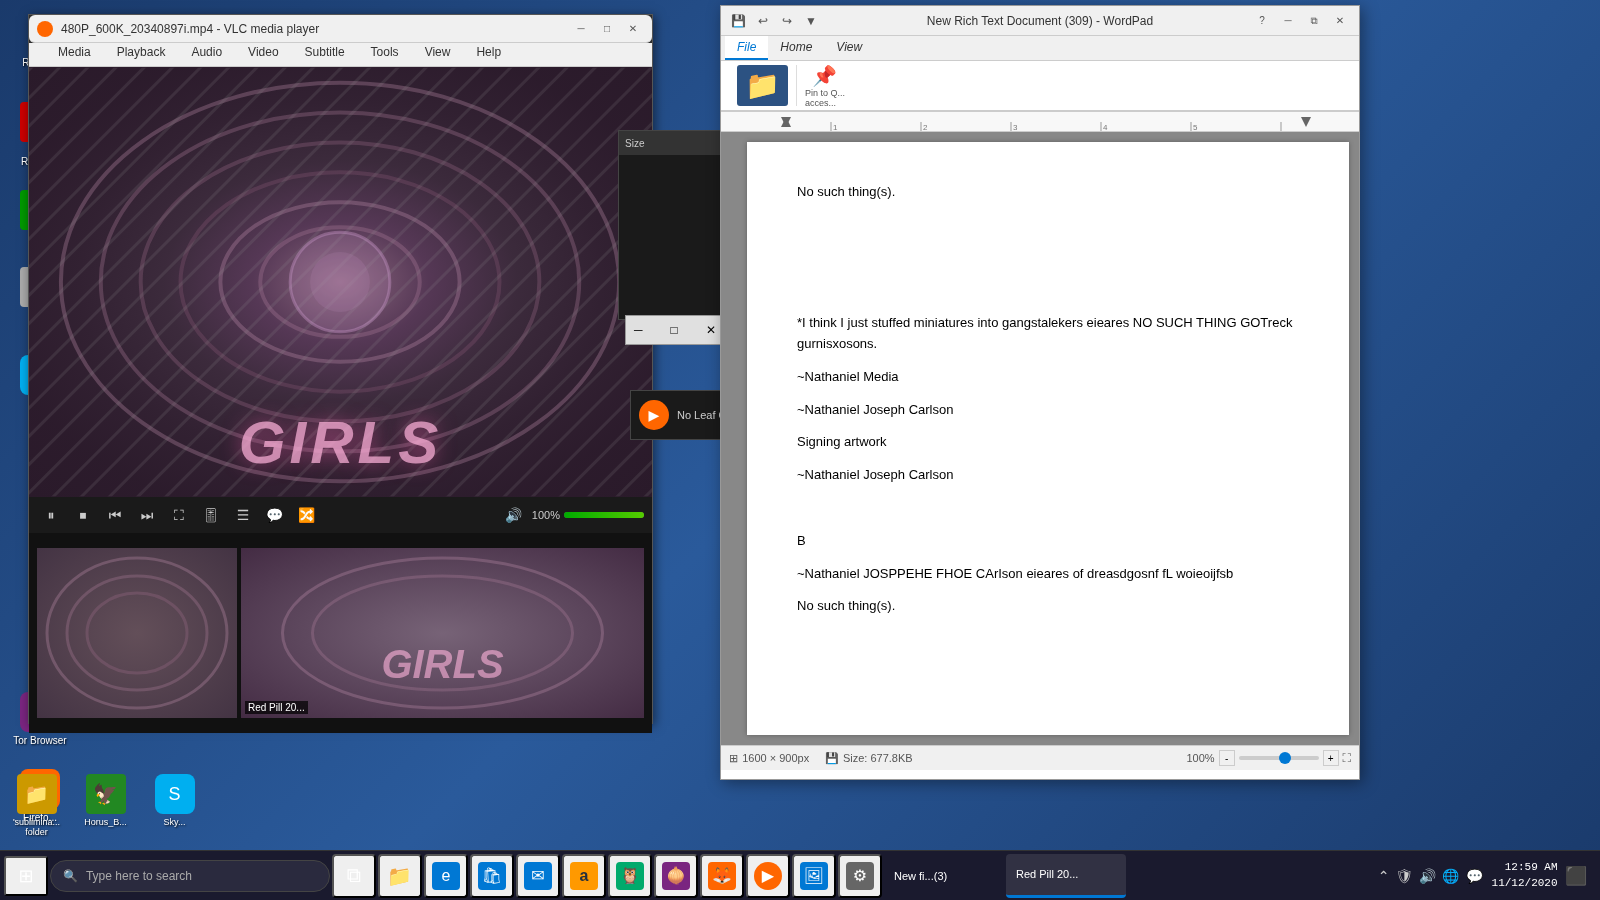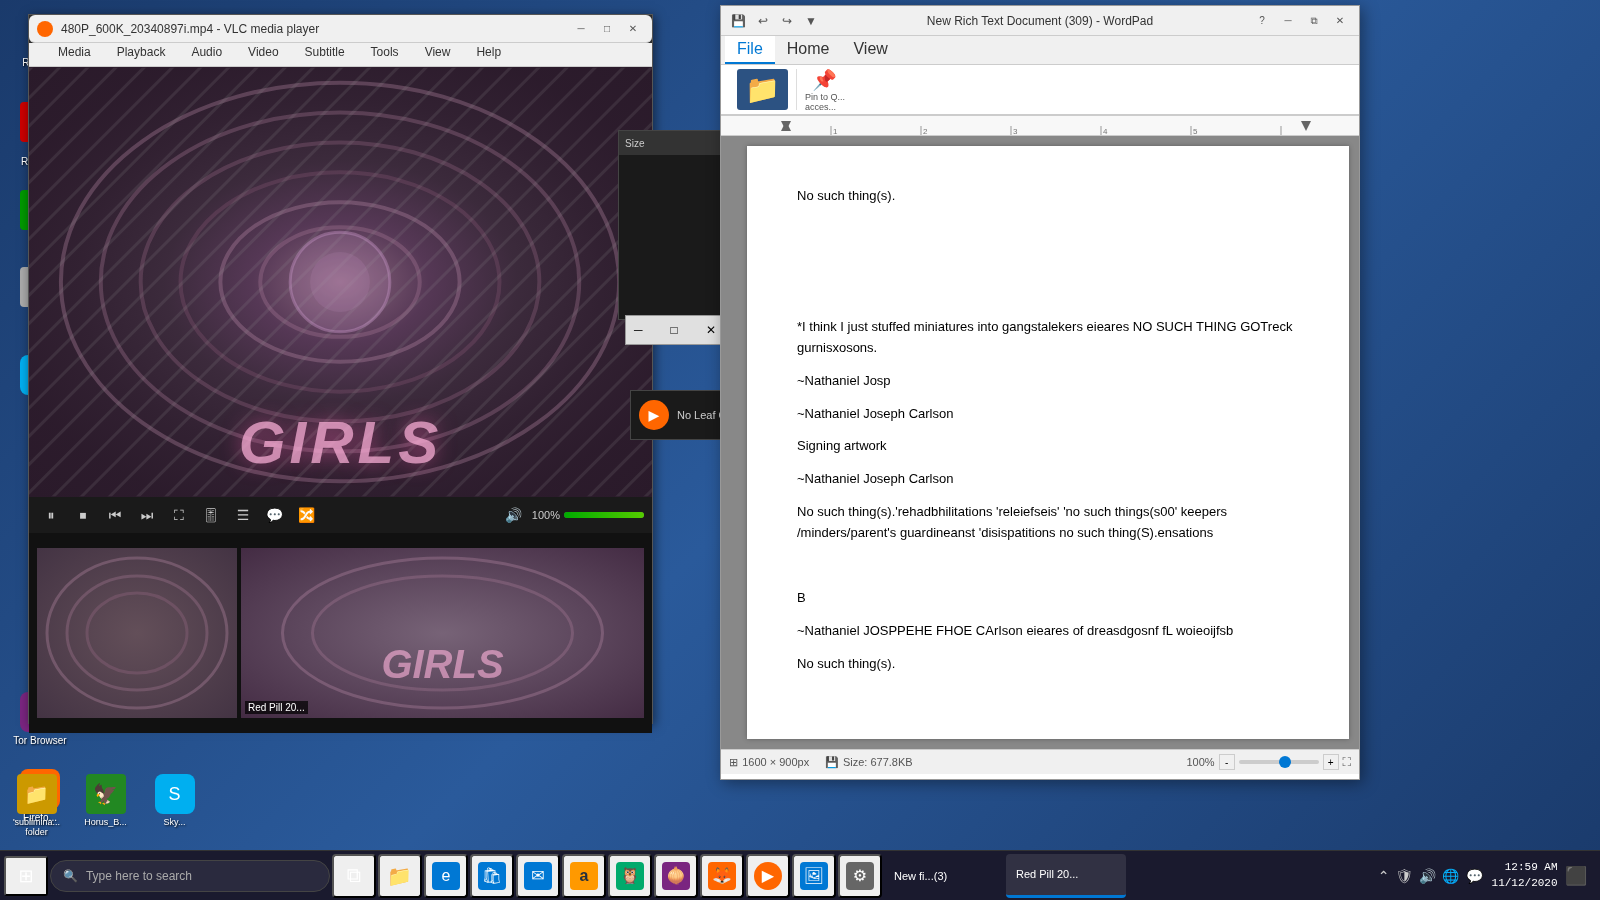--- a/index.html
+++ b/index.html
@@ -304,24 +304,25 @@
     }
 
     .ribbon-tabs {
       display: flex;
       padding: 0 4px;
       border-bottom: 1px solid #ccc;
     }
 
     .ribbon-tab {
       padding: 4px 12px;
-      font-size: 16px;
+      font-size: 12px;
       cursor: pointer;
       border-bottom: 2px solid transparent;
       color: #333;
+      font-style: italic;
     }
 
     .ribbon-tab.active {
       background: white;
       border-bottom: 2px solid #0078d4;
       color: #0078d4;
     }
 
     .ribbon-content {
       height: 50px;
@@ -782,25 +783,24 @@
       </svg>
     </div>
 
     <div class="wordpad-document">
       <div class="document-page">
         <p class="doc-text">No such thing(s).</p>
         <p class="doc-text">&nbsp;</p>
         <p class="doc-text">&nbsp;</p>
         <p class="doc-text">&nbsp;</p>
         <p class="doc-text">*I think I just stuffed miniatures into gangstalekers eieares NO SUCH THING GOTreck gurnisxosons.</p>
-        <p class="doc-text">~Nathaniel Josp</p>
+        <p class="doc-text">~Nathaniel Media</p>
         <p class="doc-text">~Nathaniel Joseph Carlson</p>
         <p class="doc-text">Signing artwork</p>
         <p class="doc-text">~Nathaniel Joseph Carlson</p>
-        <p class="doc-text">No such thing(s).'rehadbhilitations 'releiefseis' 'no such things(s00' keepers /minders/parent's guardineanst 'disispatitions no such thing(S).ensations</p>
         <p class="doc-text">&nbsp;</p>
         <p class="doc-text">B</p>
         <p class="doc-text">~Nathaniel JOSPPEHE FHOE CArIson eieares of dreasdgosnf fL woieoijfsb</p>
         <p class="doc-text">No such thing(s).</p>
       </div>
     </div>
 
     <div class="wordpad-statusbar">
       <span style="display:flex;align-items:center;gap:4px;">
         <span>⊞</span>

